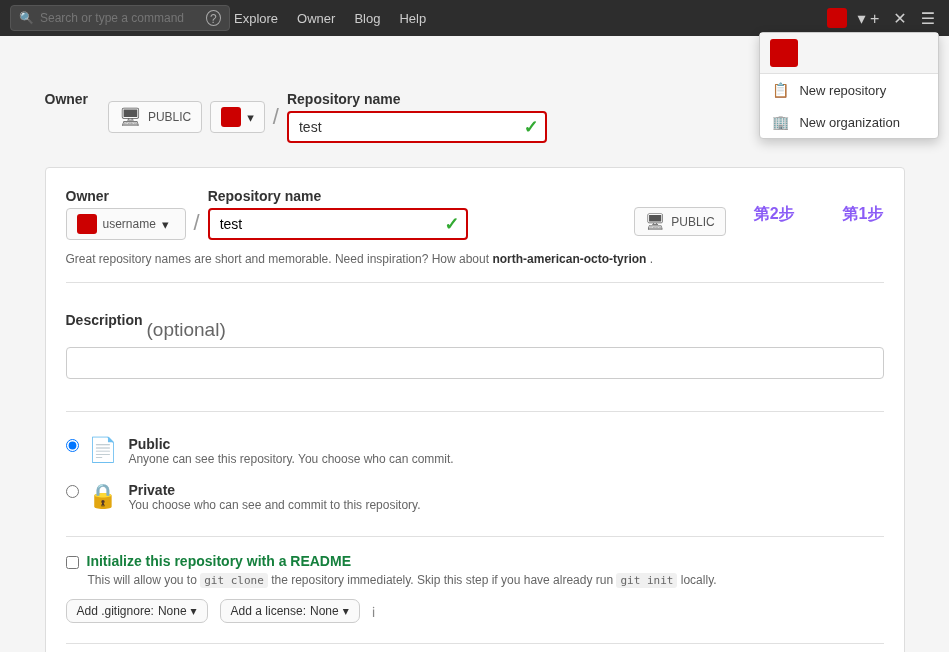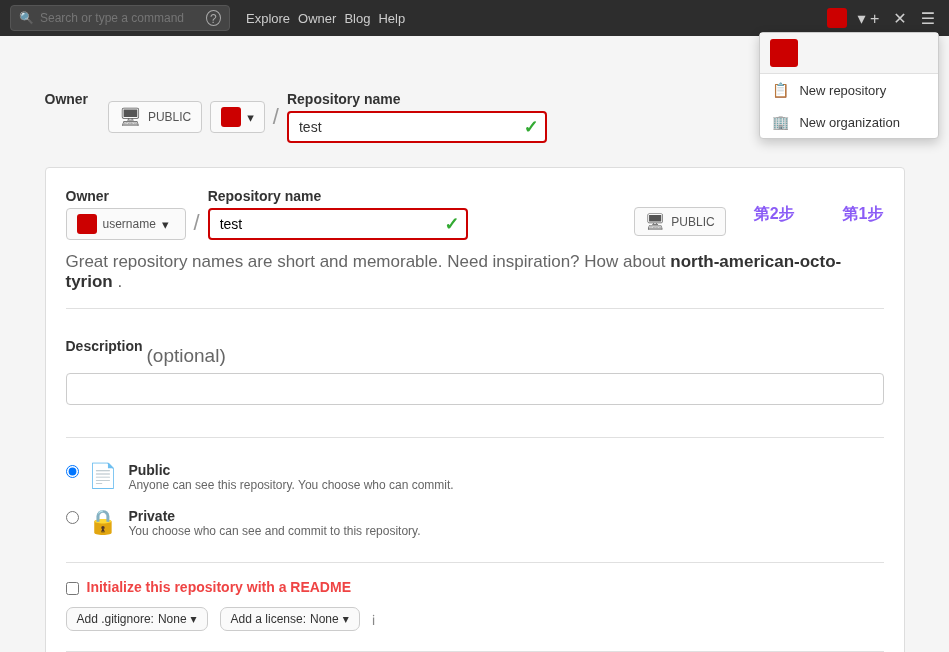--- a/index.html
+++ b/index.html
@@ -29,22 +29,22 @@
     .topnav-search input {
       background: transparent;
       border: none;
       outline: none;
       color: #ccc;
       font-size: 12px;
       width: 170px;
     }
     .topnav-links {
       display: flex;
-      gap: 8px;
-      margin-left: 16px;
+      gap: 19px;
+      margin-left: 4px;
     }
     .topnav-links a {
       color: #ccc;
       text-decoration: none;
       font-size: 13px;
       font-weight: 500;
     }
 
     .topnav-right {
       position: absolute;
@@ -188,21 +188,21 @@
       position: absolute;
       right: 8px;
       top: 50%;
       transform: translateY(-50%);
       color: #3a3;
       font-size: 18px;
       font-weight: bold;
     }
 
     .suggestion-text {
-      font-size: 17px;
+      font-size: 12px;
       color: #666;
       margin-bottom: 16px;
     }
     .suggestion-text strong {
       color: #333;
       font-weight: bold;
     }
 
     
     .description-label {
@@ -274,21 +274,21 @@
       display: flex;
       align-items: flex-start;
       gap: 8px;
     }
     .init-checkbox {
       margin-top: 3px;
     }
     .init-label {
       font-weight: bold;
       font-size: 14px;
-      color: #ef4444;
+      color: #15803d;
     }
     .init-desc {
       font-size: 12px;
       color: #666;
       margin-top: 4px;
       margin-left: 22px;
     }
     .init-desc code {
       background: #f0f0f0;
       padding: 1px 4px;
@@ -495,20 +495,27 @@
     </div>
 
     <hr class="divider">
 
     <div class="init-section">
       <div class="init-row">
         <input type="checkbox" class="init-checkbox" style="">
         <div>
           <div class="init-label">Initialize this repository with a README</div>
         </div>
+      </div>
+      <div class="init-desc">
+        <span>This will allow you to </span>
+        <code>git clone</code>
+        <span> the repository immediately. Skip this step if you have already run </span>
+        <code>git init</code>
+        <span> locally.</span>
       </div>
 
       <div class="extra-options-row">
         <button class="dropdown-select-btn">
           <span>Add .gitignore:</span>
           <span>None</span>
           <span>▾</span>
         </button>
         <button class="dropdown-select-btn">
           <span>Add a license:</span>

